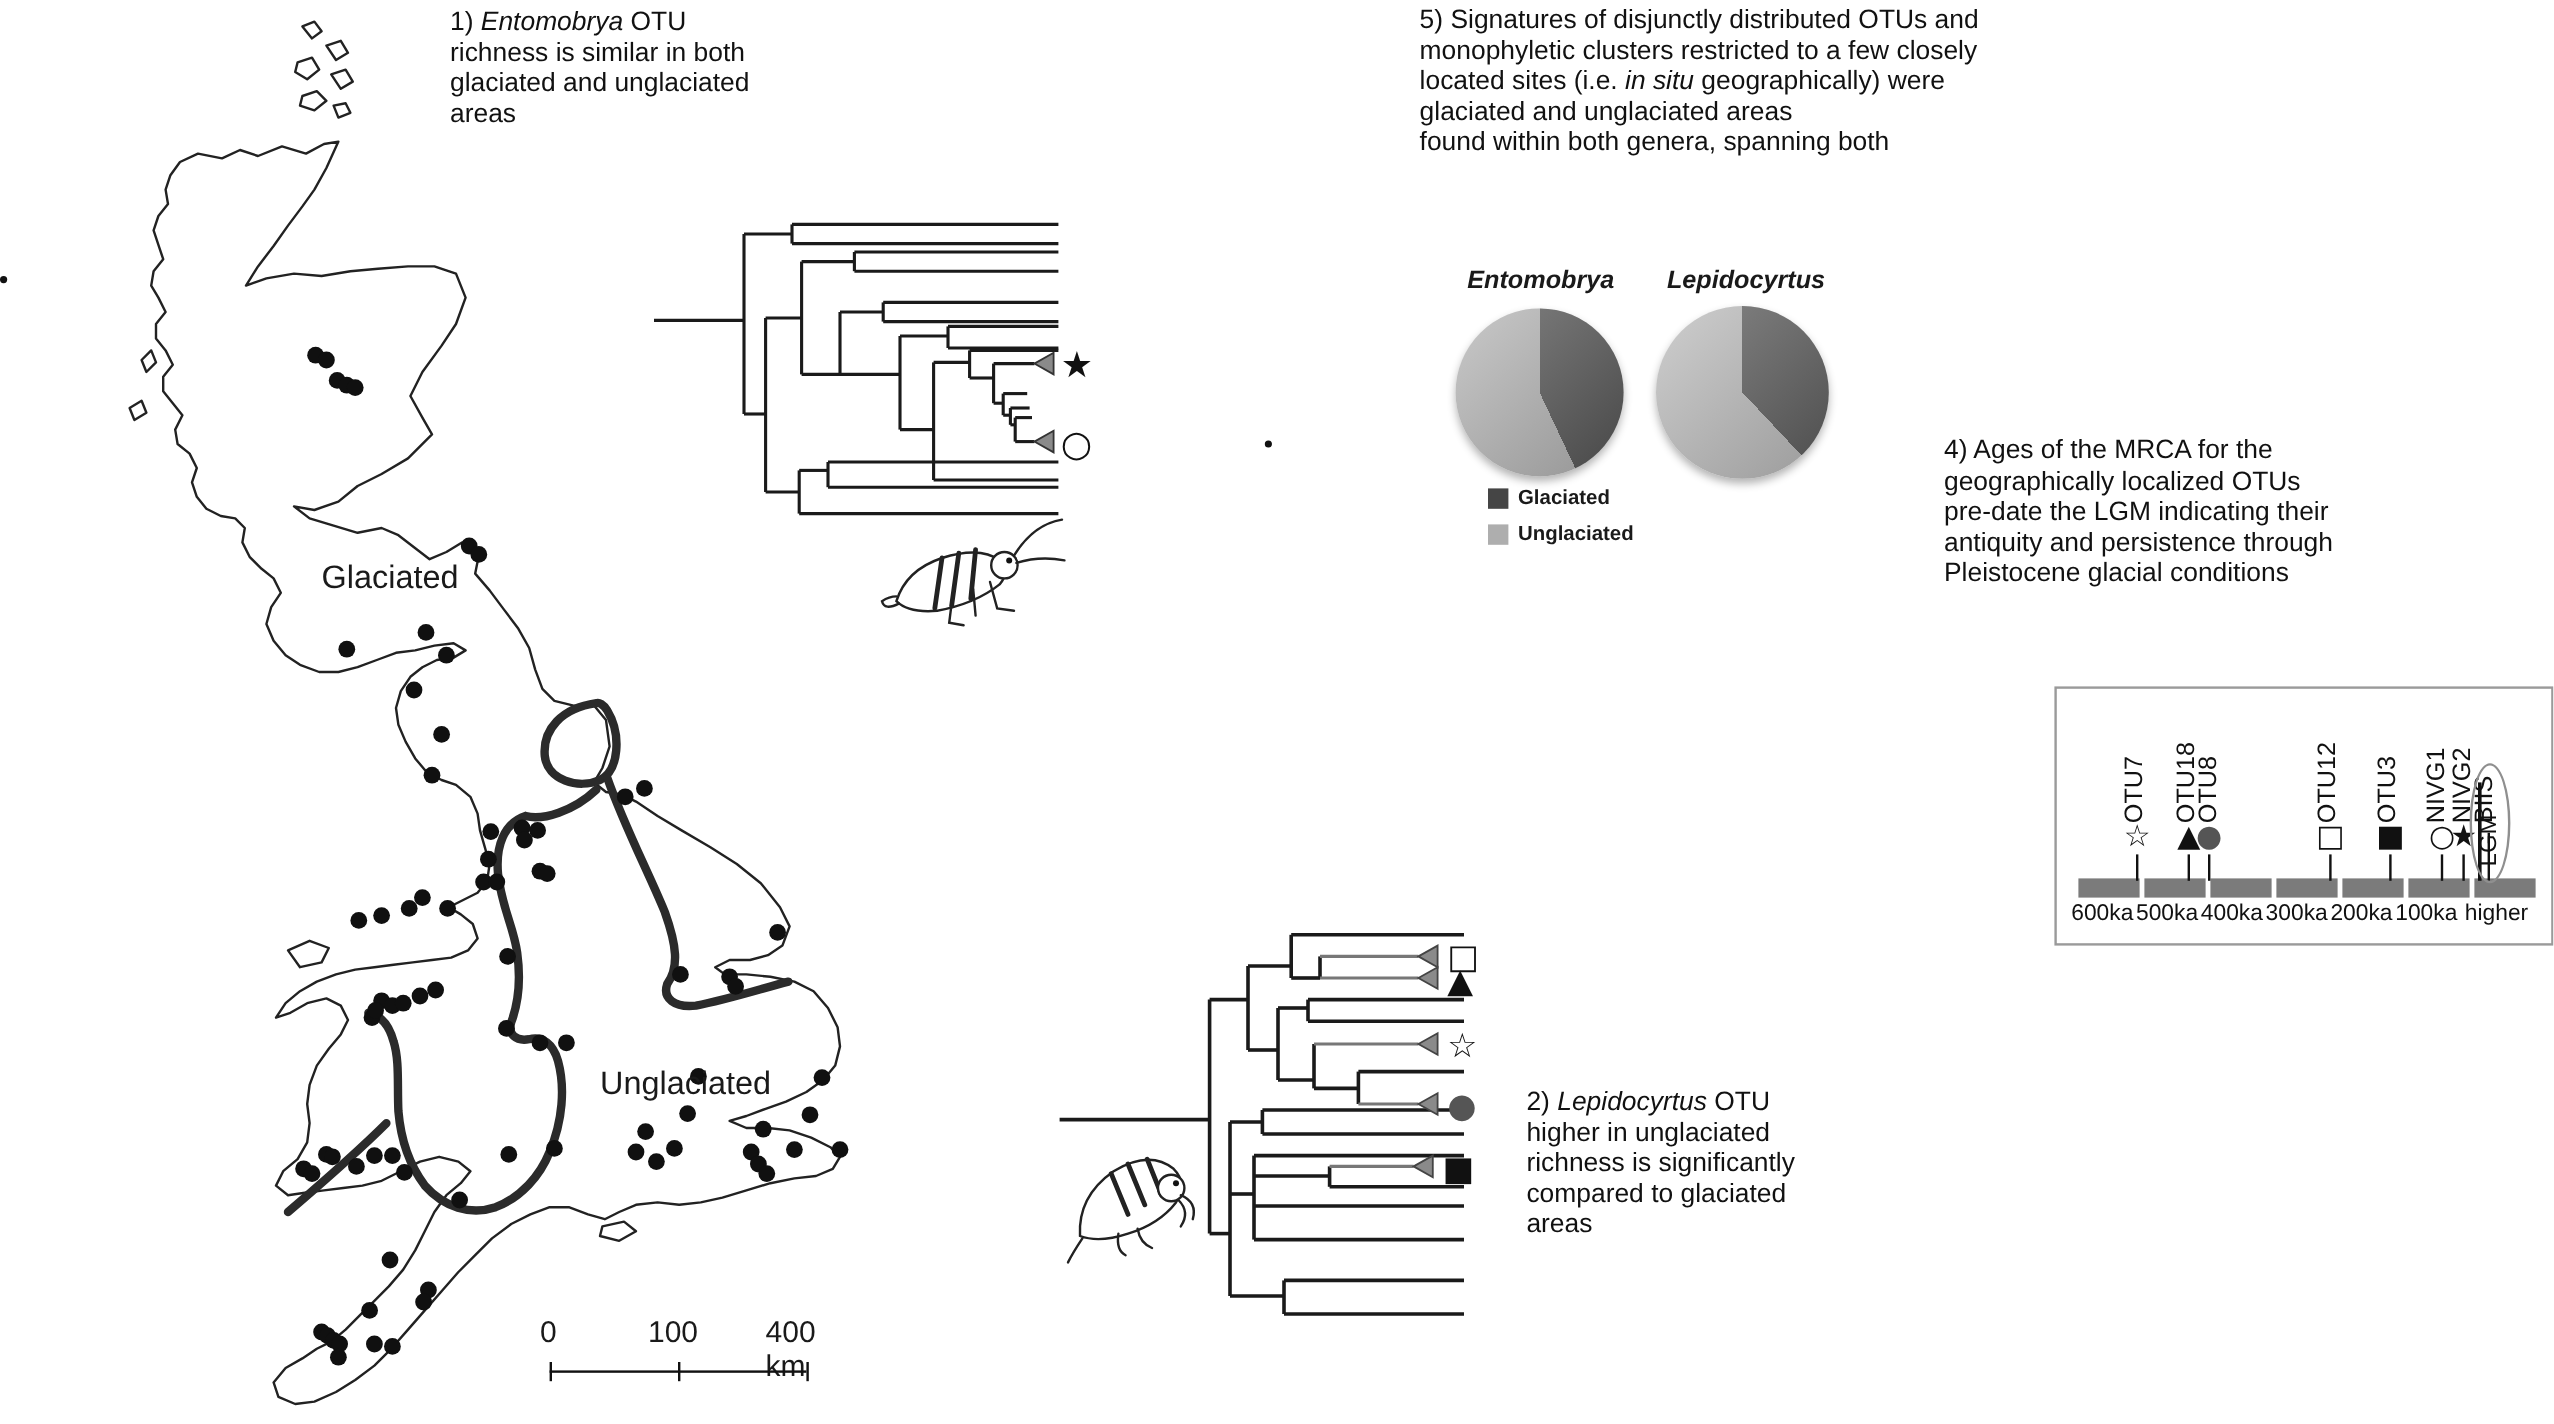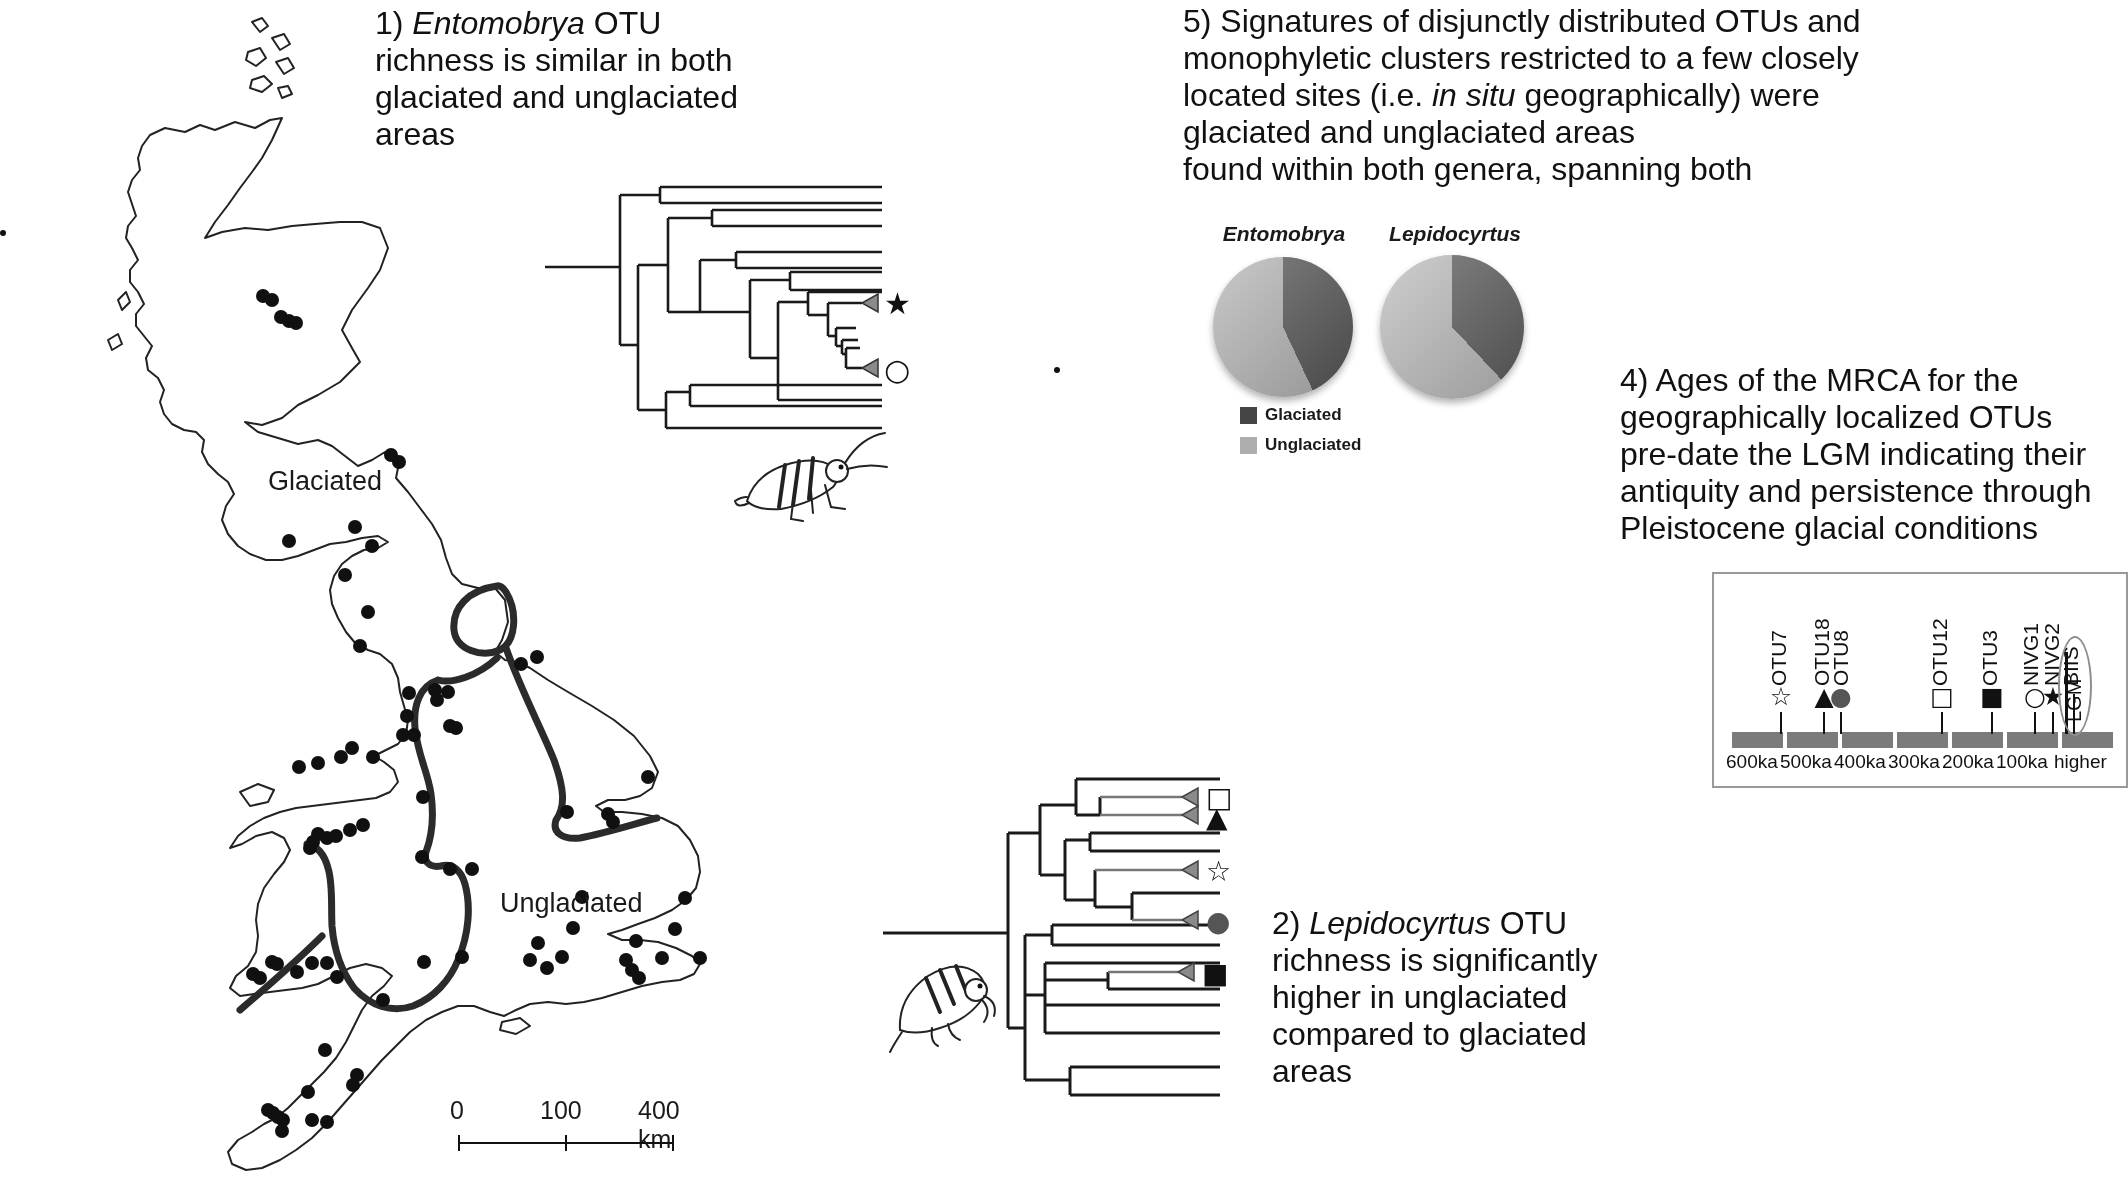--- a/index.html
+++ b/index.html
@@ -1,21 +1,21 @@
 <!DOCTYPE html>
 <html><head>
 <meta charset="utf-8">
 <style>
   html,body{margin:0;padding:0;background:#fff;}
   .canvas{position:relative;width:2128px;height:1187px;background:#fff;overflow:hidden;
           font-family:"Liberation Sans",sans-serif;color:#1a1a1a;}
   .abs{position:absolute;}
   svg{display:block;}
   
-  .note{position:absolute;font-size:32px;line-height:1.16;color:#111;}
+  .note{position:absolute;font-size:22px;line-height:1.16;color:#111;}
   .note .ln{white-space:nowrap;}
   .it{font-style:italic;}
   
   .map-label{position:absolute;font-size:27px;color:#1a1a1a;}
   
   .scalebar{position:absolute;left:448px;top:1096px;width:270px;height:64px;font-size:25px;}
   .scalebar .tick-label{position:absolute;top:0;}
   .sb-line{position:absolute;left:10px;top:46px;width:214px;border-top:2px solid #111;}
   .sb-tick{position:absolute;top:39px;width:2px;height:16px;background:#111;}
   
@@ -223,22 +223,22 @@
   <div class="note" style="left:1620px;top:362px;width:520px">
     <div class="ln">4) Ages of the MRCA for the</div>
     <div class="ln">geographically localized OTUs</div>
     <div class="ln">pre-date the LGM indicating their</div>
     <div class="ln">antiquity and persistence through</div>
     <div class="ln">Pleistocene glacial conditions</div>
   </div>
 
   <div class="note" style="left:1272px;top:905px;width:440px">
     <div class="ln"><span>2) </span><span class="it">Lepidocyrtus</span><span> OTU</span></div>
+    <div class="ln">higher in unglaciated</div>
     <div class="ln">richness is significantly</div>
-    <div class="ln">higher in unglaciated</div>
     <div class="ln">compared to glaciated</div>
     <div class="ln">areas</div>
   </div>
 
   <svg class="abs" style="left:540px;top:140px" width="370" height="330" viewBox="0 0 370 330">
     <g fill="none" stroke="#1a1a1a" stroke-width="2.6">
       <path d="M5,127 H80"></path>
         <path d="M80,55 V205"></path>
         <path d="M80,55 H120"></path>
       <path d="M120,47 V63"></path>

